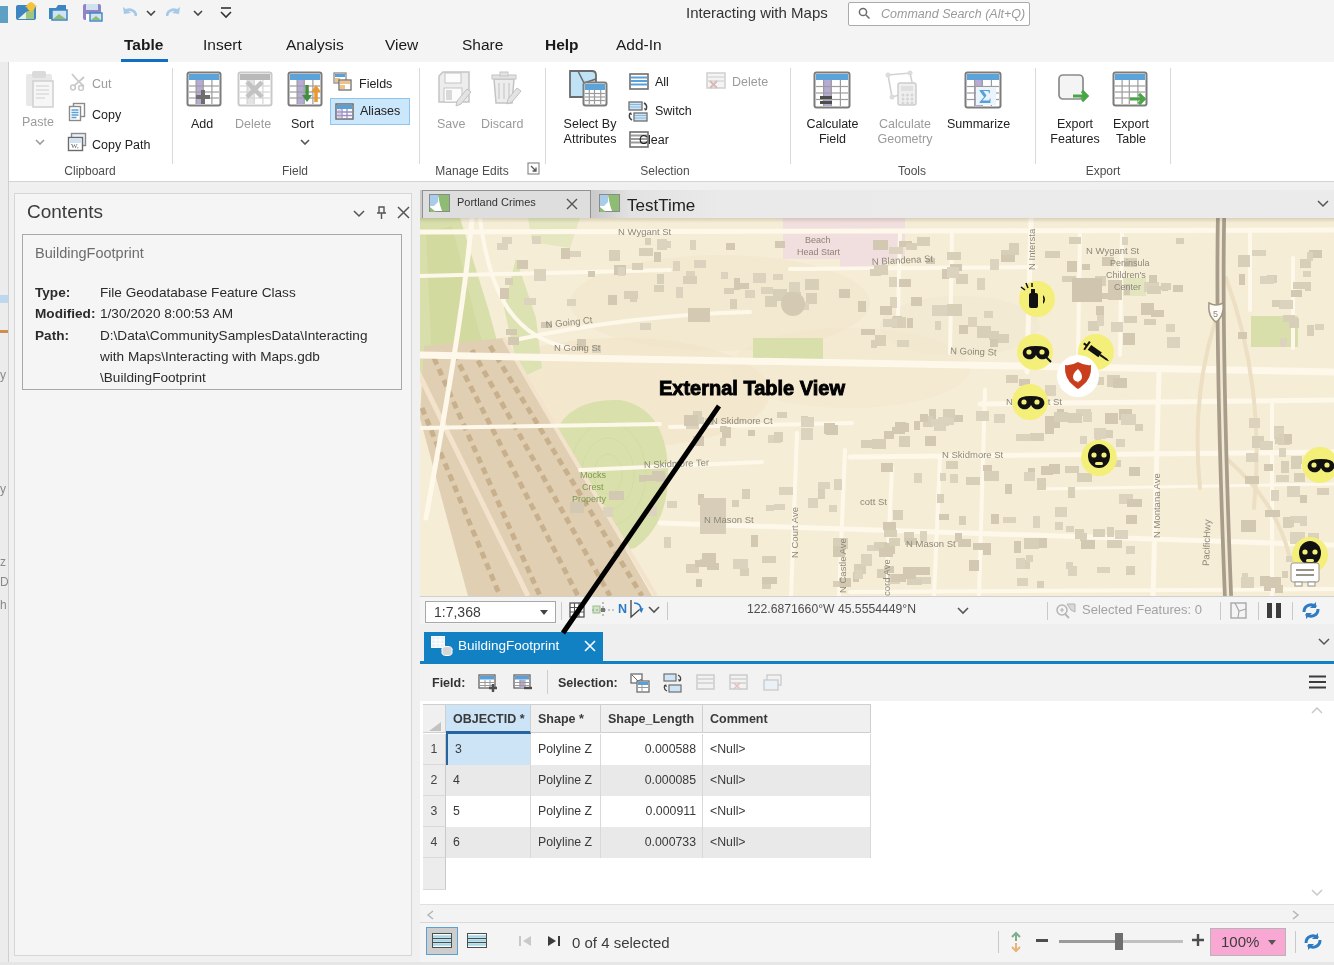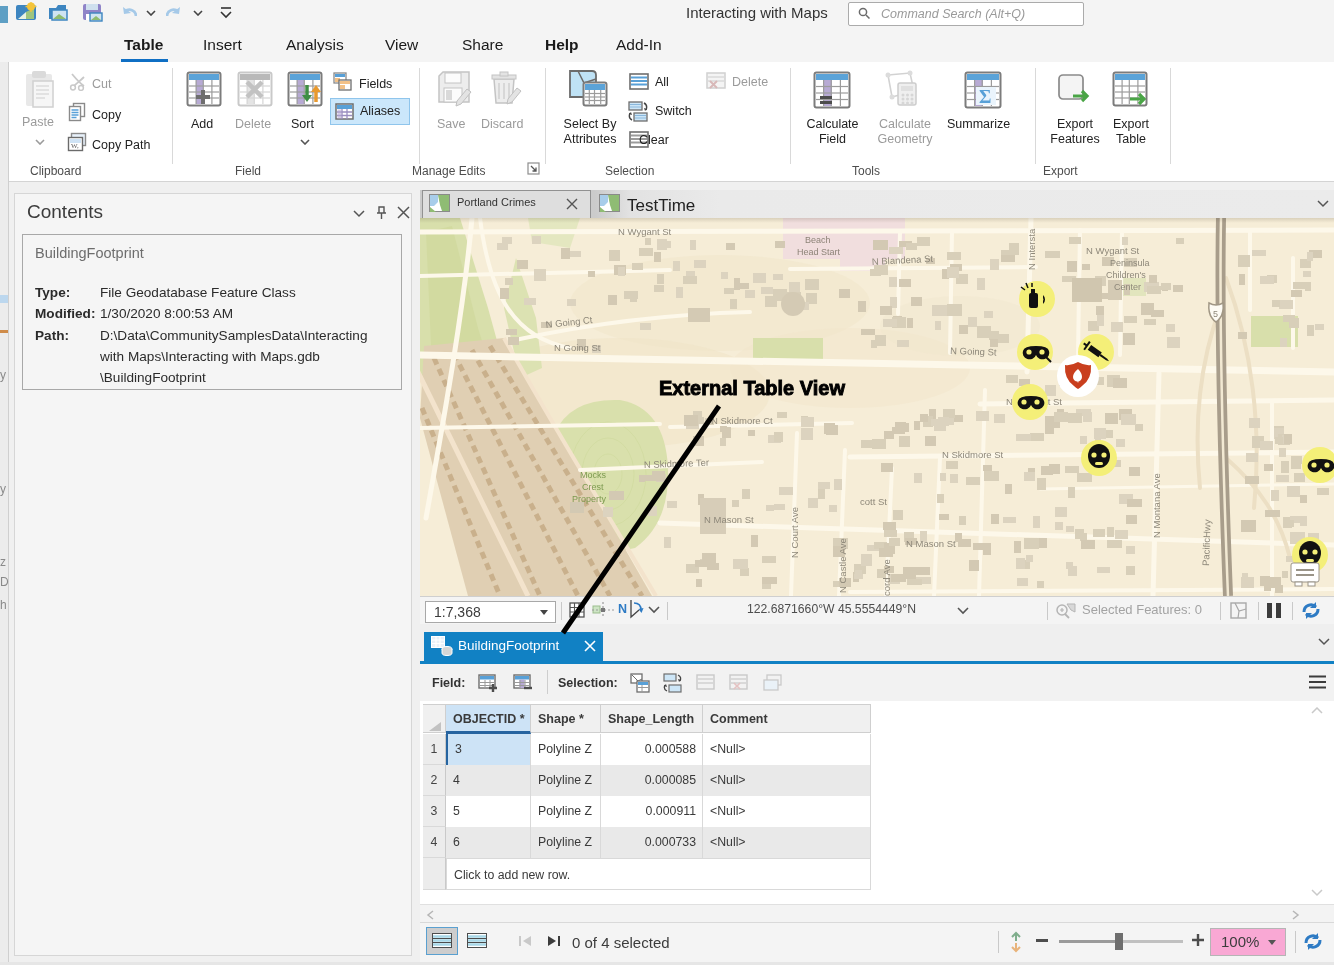--- a/index.html
+++ b/index.html
@@ -4,27 +4,27 @@
 html,body{width:1334px;height:965px;overflow:hidden;background:#f0f0f0;
  font-family:"Liberation Sans",sans-serif;-webkit-font-smoothing:antialiased}
 .abs{position:absolute}
 #page{position:relative;width:1334px;height:965px}
 
 #titlebar{left:0;top:0;width:1334px;height:30px;background:#f4f4f4}
 #menubar{left:0;top:30px;width:1334px;height:32px;background:#f4f4f4}
 .mtab{position:absolute;top:36px;font-size:15.5px;color:#1a1a1a}
 #ribbon{left:0;top:62px;width:1334px;height:120px;background:#fff;border-bottom:1px solid #d4d4d4}
 .gsep{position:absolute;top:6px;height:96px;width:1px;background:#d9d9d9}
-.glabel{position:absolute;top:102px;font-size:12px;color:#4d4d4d;text-align:left}
+.glabel{position:absolute;top:102px;font-size:12px;color:#4d4d4d;text-align:center}
 .rlabel{position:absolute;font-size:12.5px;color:#222}
 .rlabel.gy{color:#9b9b9b}
 .rlabel2{position:absolute;font-size:12.5px;color:#222;text-align:center;line-height:14.5px}
 .rlabel2.gy{color:#9b9b9b}
 
-#searchbox{left:848px;top:2px;width:236px;height:24px;background:#fff;border:1px solid #ababab;border-radius:2px}
+#searchbox{left:848px;top:2px;width:182px;height:24px;background:#fff;border:1px solid #ababab;border-radius:2px}
 #searchbox span{position:absolute;left:32px;top:4px;font-size:12.5px;font-style:italic;color:#9a9a9a}
 
 #lsliver{left:0;top:62px;width:9px;height:903px;background:#ececec;border-right:1px solid #cfcfcf}
 #contents{left:14px;top:193px;width:398px;height:763px;background:#f5f5f5;border:1px solid #d6d6d6}
 #contents h1{position:absolute;left:12px;top:7px;font-size:19px;font-weight:normal;color:#3c3c3c}
 #infobox{position:absolute;left:7px;top:40px;width:380px;height:156px;border:1px solid #a8a8a8}
 #infobox .t{position:absolute;left:12px;top:10px;font-size:14.5px;color:#6d6d6d}
 .irow{position:absolute;font-size:13.6px;color:#2b2b2b}
 .irow b{font-weight:bold}
 
@@ -1085,21 +1085,20 @@
 <div class="cell" style="left:26px;top:95px;width:85px;height:31px;background:#ffffff">5</div>
 <div class="cell" style="left:111px;top:95px;width:70px;height:31px;background:#ffffff">Polyline Z</div>
 <div class="cell" style="left:181px;top:95px;width:102px;height:31px;background:#ffffff;text-align:right;padding-right:6px;padding-left:0">0.000911</div>
 <div class="cell" style="left:283px;top:95px;width:168px;height:31px;background:#ffffff">&lt;Null&gt;</div>
 <div class="rn" style="left:3px;top:126px;width:23px;height:31px">4</div>
 <div class="cell" style="left:26px;top:126px;width:85px;height:31px;background:#e9e9e9">6</div>
 <div class="cell" style="left:111px;top:126px;width:70px;height:31px;background:#e9e9e9">Polyline Z</div>
 <div class="cell" style="left:181px;top:126px;width:102px;height:31px;background:#e9e9e9;text-align:right;padding-right:6px;padding-left:0">0.000733</div>
 <div class="cell" style="left:283px;top:126px;width:168px;height:31px;background:#e9e9e9">&lt;Null&gt;</div>
 <div class="rn" style="left:3px;top:157px;width:23px;height:32px"></div>
-<div class="cell" style="left:26px;top:157px;width:425px;height:32px;background:#fff;border:1px solid #d9d9d9;line-height:32px">Click to add new row.</div>
 <svg class="abs" style="left:891px;top:6px" width="12" height="8" viewBox="0 0 12 8">
         <path d="M1,6 l5,-5 l5,5" stroke="#c9c9c9" stroke-width="1.5" fill="none"></path>
       </svg>
 <svg class="abs" style="left:891px;top:188px" width="12" height="8" viewBox="0 0 12 8">
         <path d="M1,1 l5,5 l5,-5" stroke="#c9c9c9" stroke-width="1.5" fill="none"></path>
       </svg>
 </div>
 <div class="abs" id="hscroll">
 <svg class="abs" style="left:6px;top:5px" width="8" height="10" viewBox="0 0 8 10">
         <path d="M7,1 l-5,4 l5,4" stroke="#b5b5b5" stroke-width="1.5" fill="none"></path>

